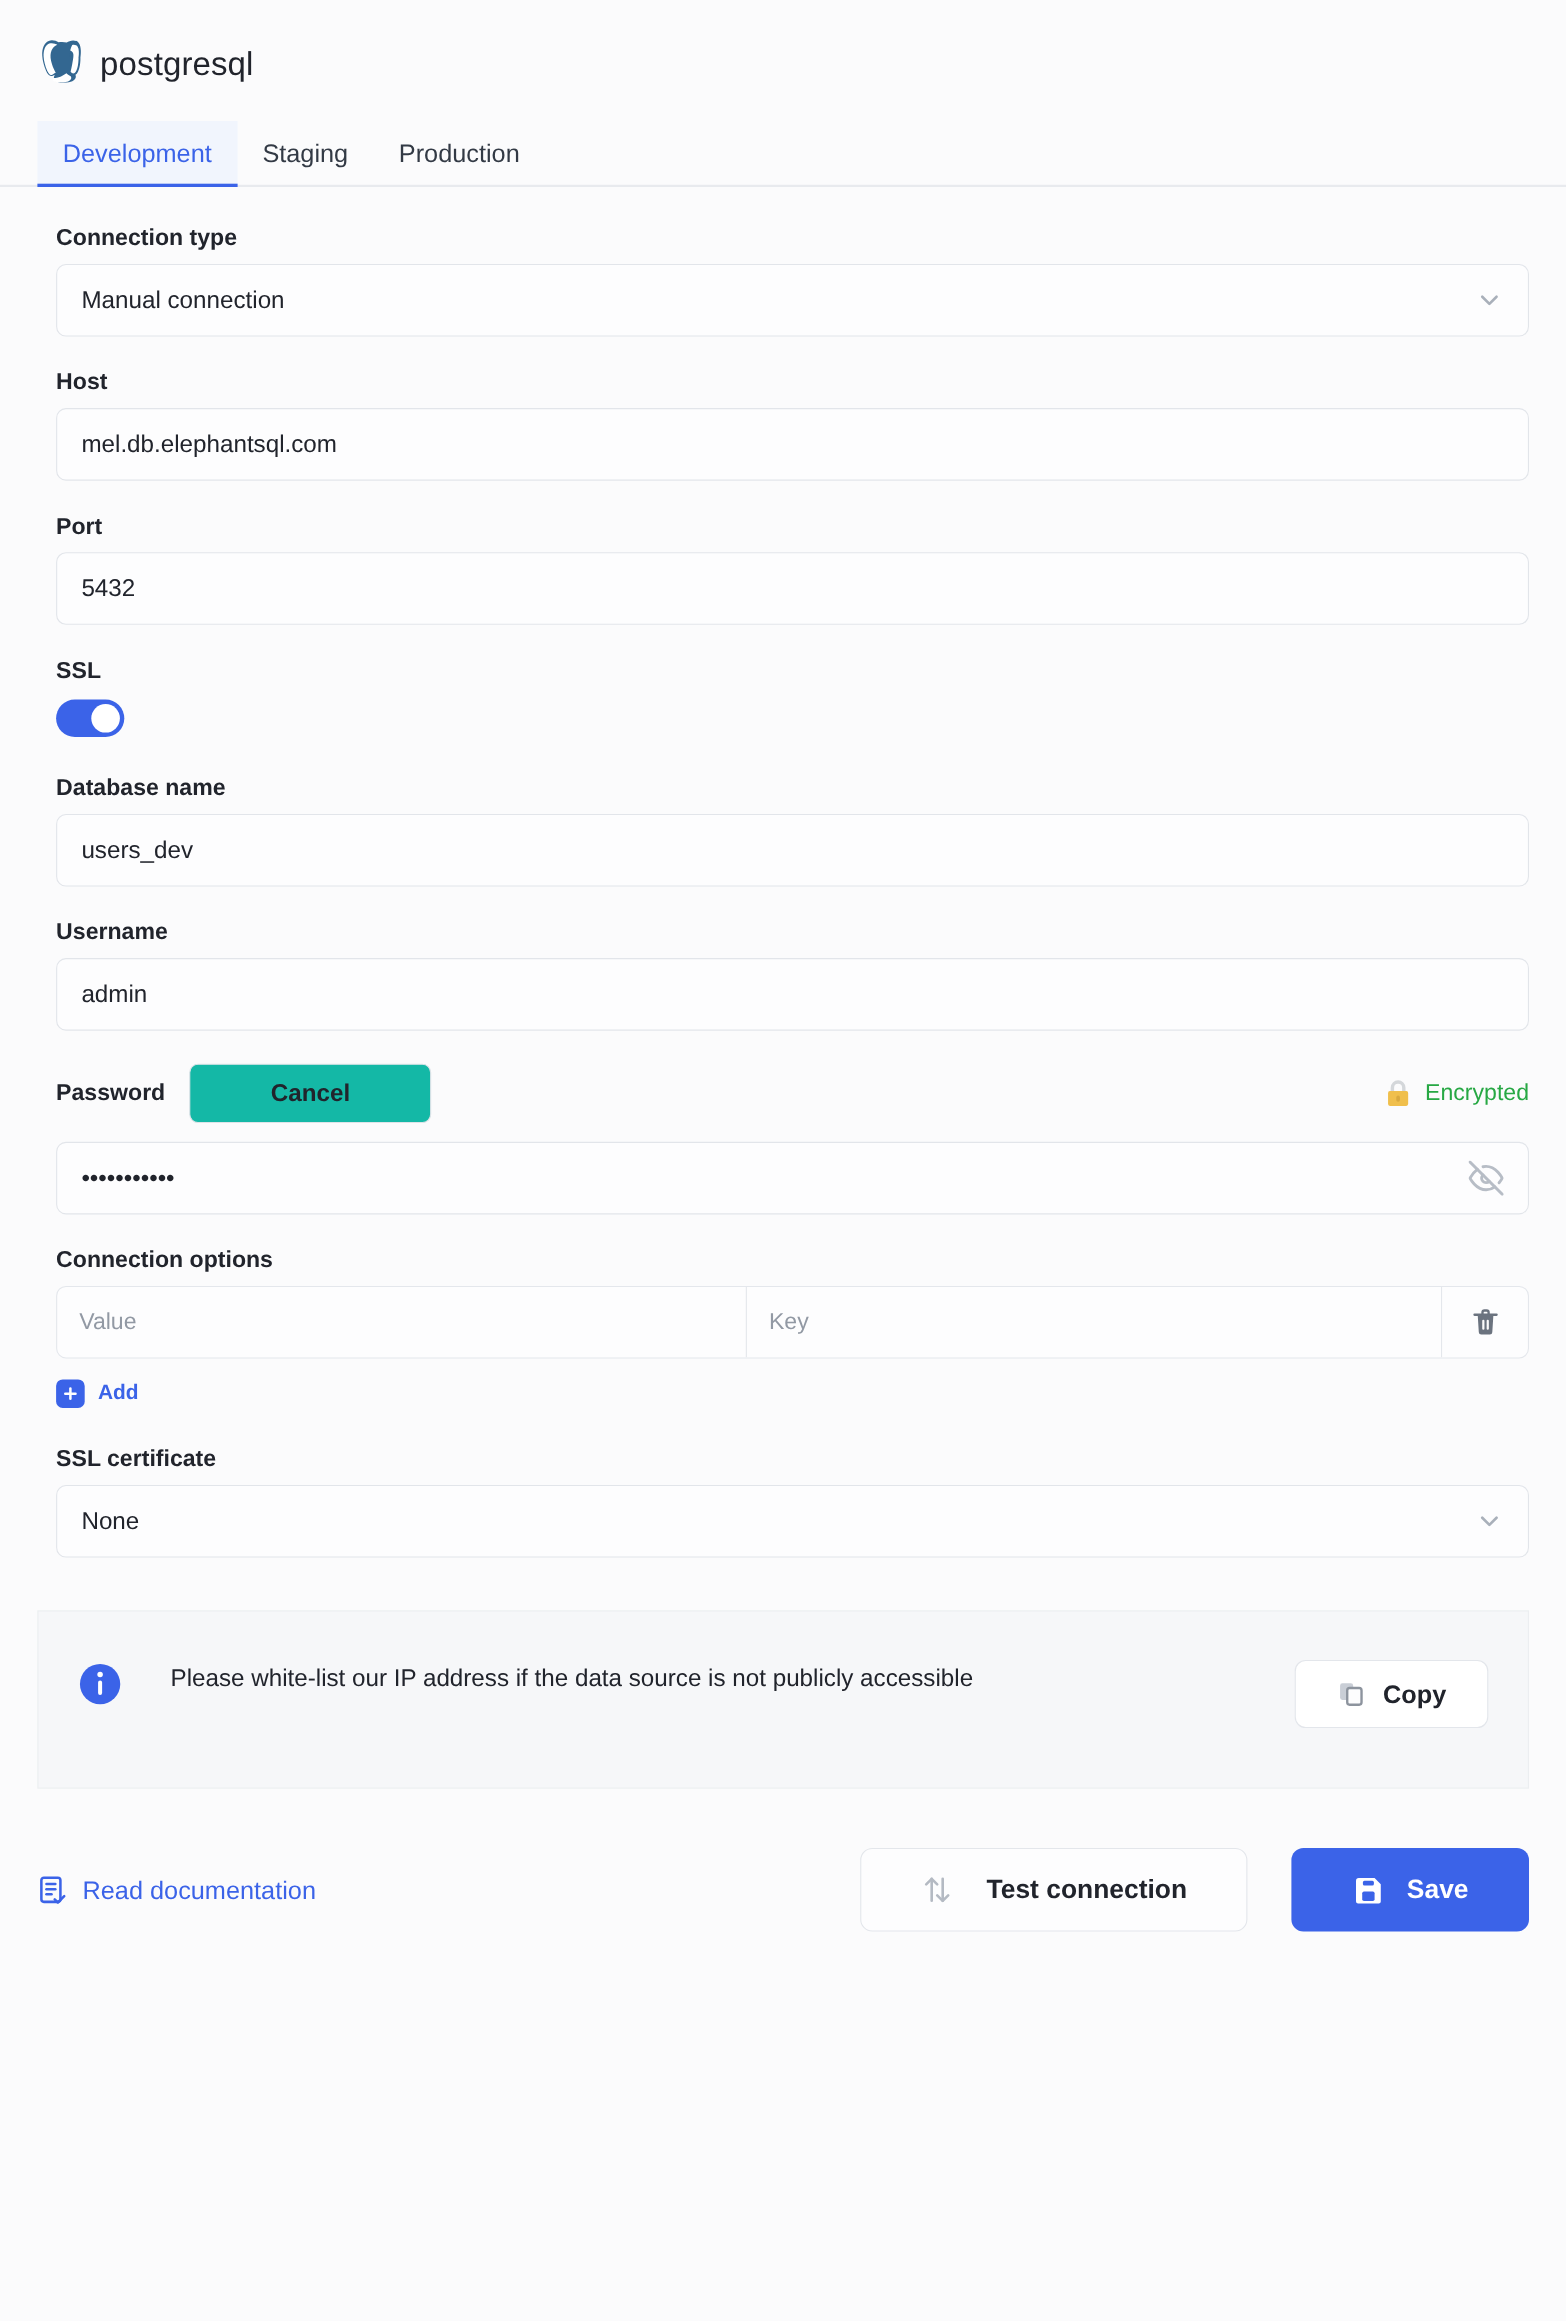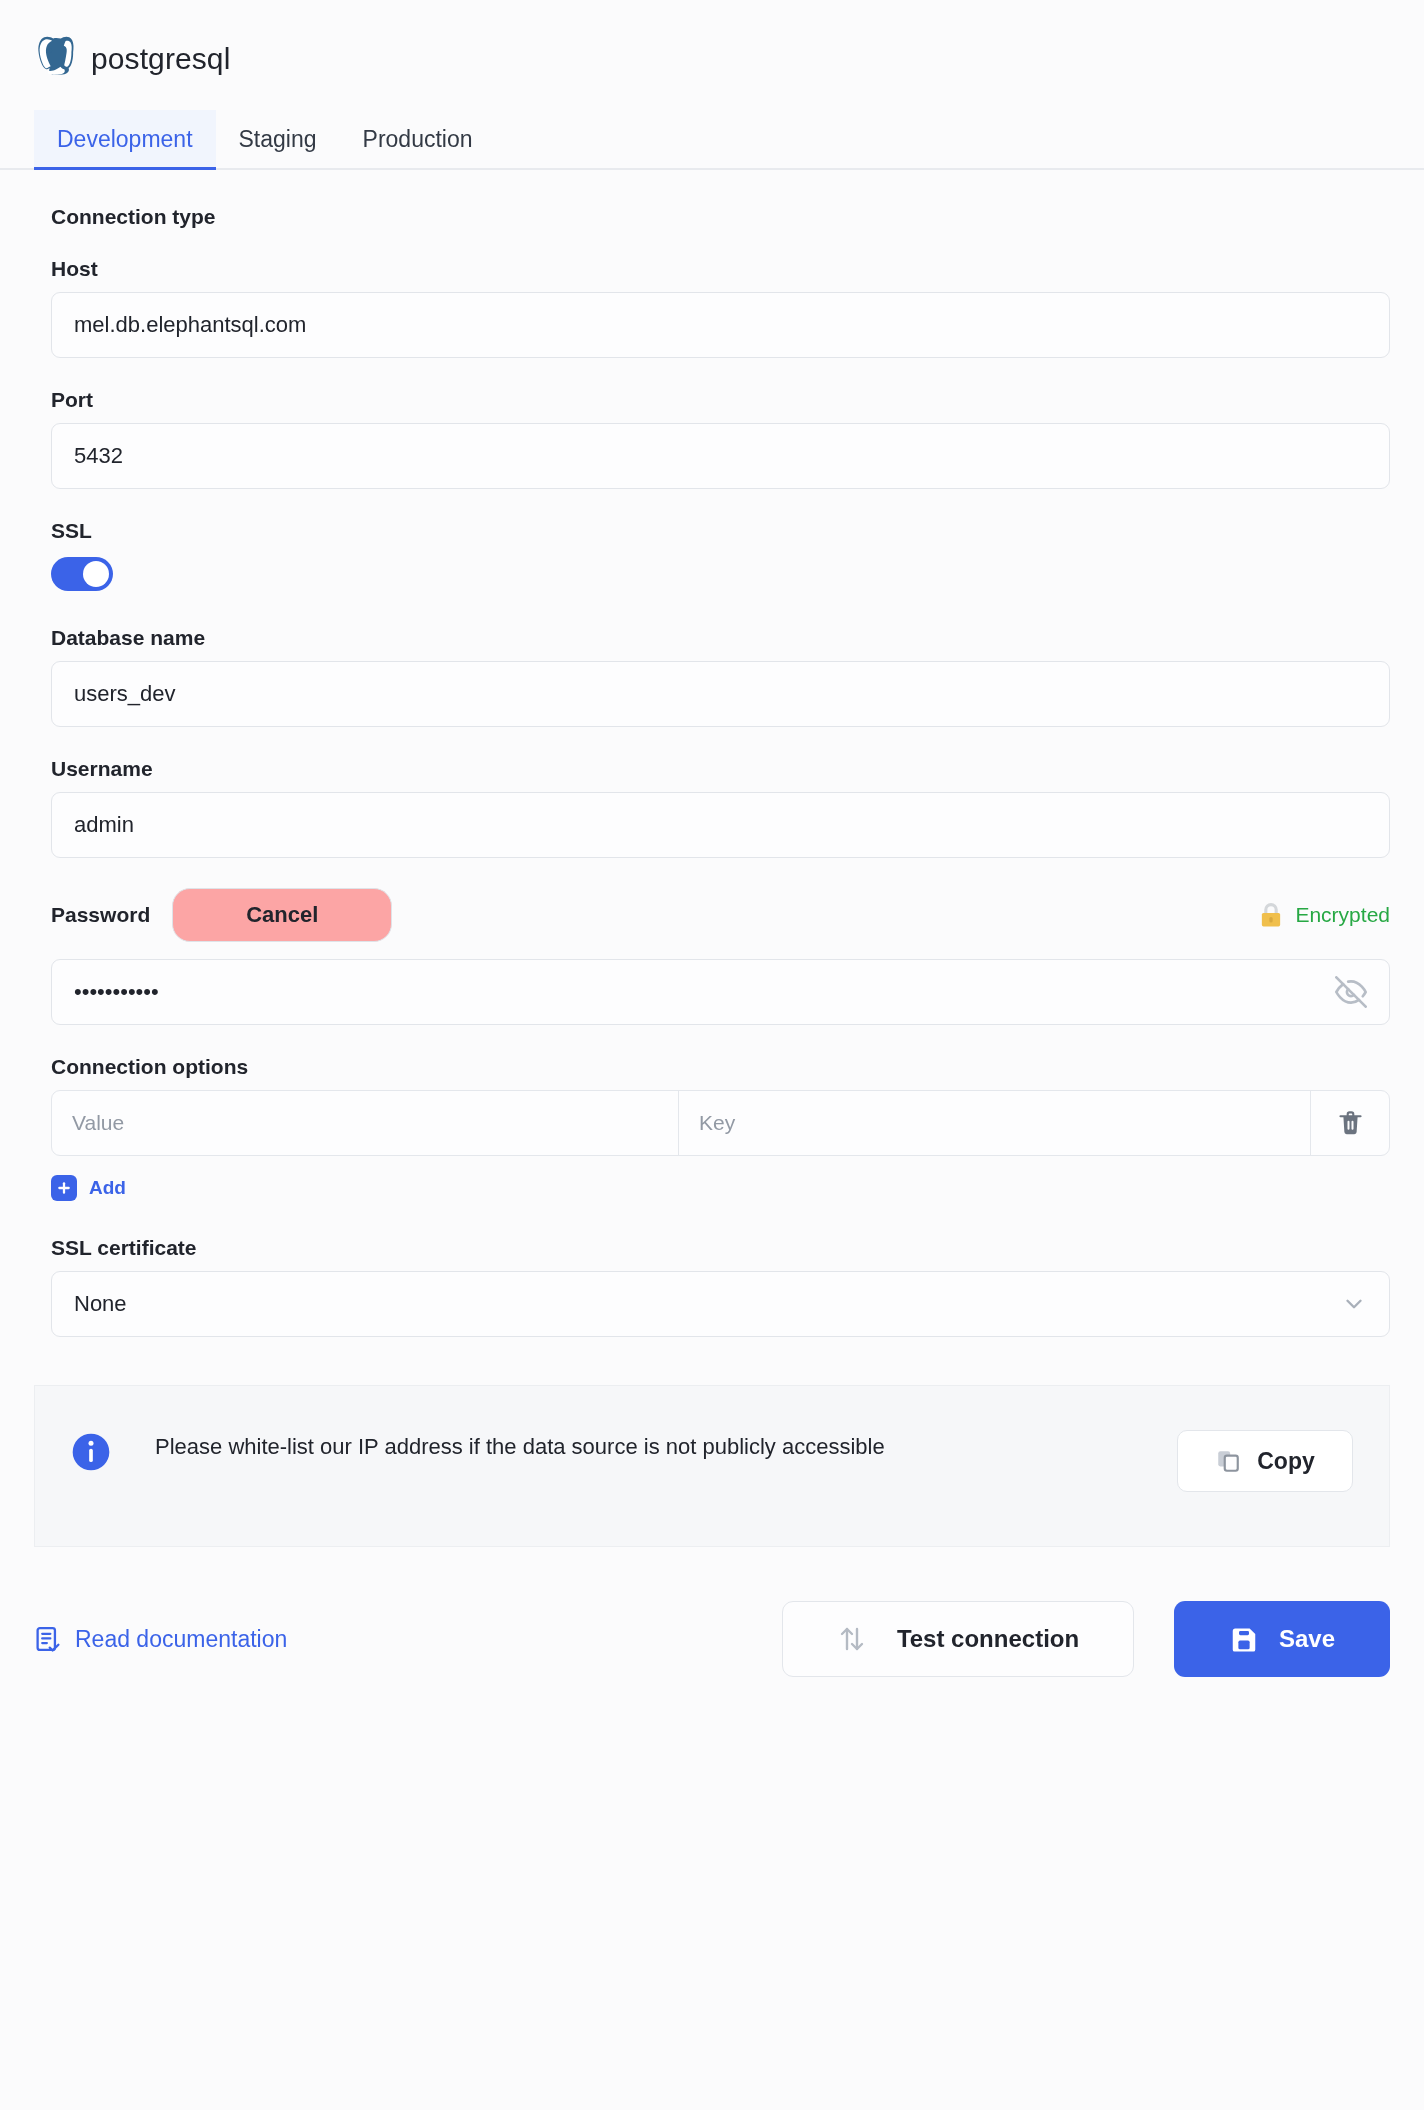--- a/index.html
+++ b/index.html
@@ -138,22 +138,22 @@
   .pw-label {
     font-size: 21px;
     font-weight: bold;
     color: #21242c;
     margin-right: 22px;
   }
   .cancel-btn {
     min-width: 220px;
     height: 54px;
     border: 1.6px solid #dfe3e8;
-    border-radius: 18px;
-    background: #fca5a5;
+    border-radius: 8px;
+    background: #14b8a6;
     font-family: inherit;
     font-size: 22px;
     font-weight: bold;
     color: #21242c;
     cursor: pointer;
   }
   .enc {
     margin-left: auto;
     display: flex;
     align-items: center;
@@ -315,20 +315,26 @@
     <button class="tab">Staging</button>
     <button class="tab">Production</button>
   </div>
 
   <div class="body">
 
     <div class="gap-36"></div>
 
     <div class="field">
       <div class="label">Connection type</div>
+      <div class="input-shell select-shell">
+        <span class="select-value">Manual connection</span>
+        <svg class="chev" viewBox="0 0 24 24" fill="none" stroke="#a9b0ba" stroke-width="2.2" stroke-linecap="round" stroke-linejoin="round">
+            <polyline points="6 9 12 15 18 9"></polyline>
+          </svg>
+      </div>
     </div>
 
     <div class="gap-32"></div>
 
     <div class="field">
       <div class="label">Host</div>
       <div class="input-shell">
         <input type="text" value="mel.db.elephantsql.com" style="">
       </div>
     </div>

